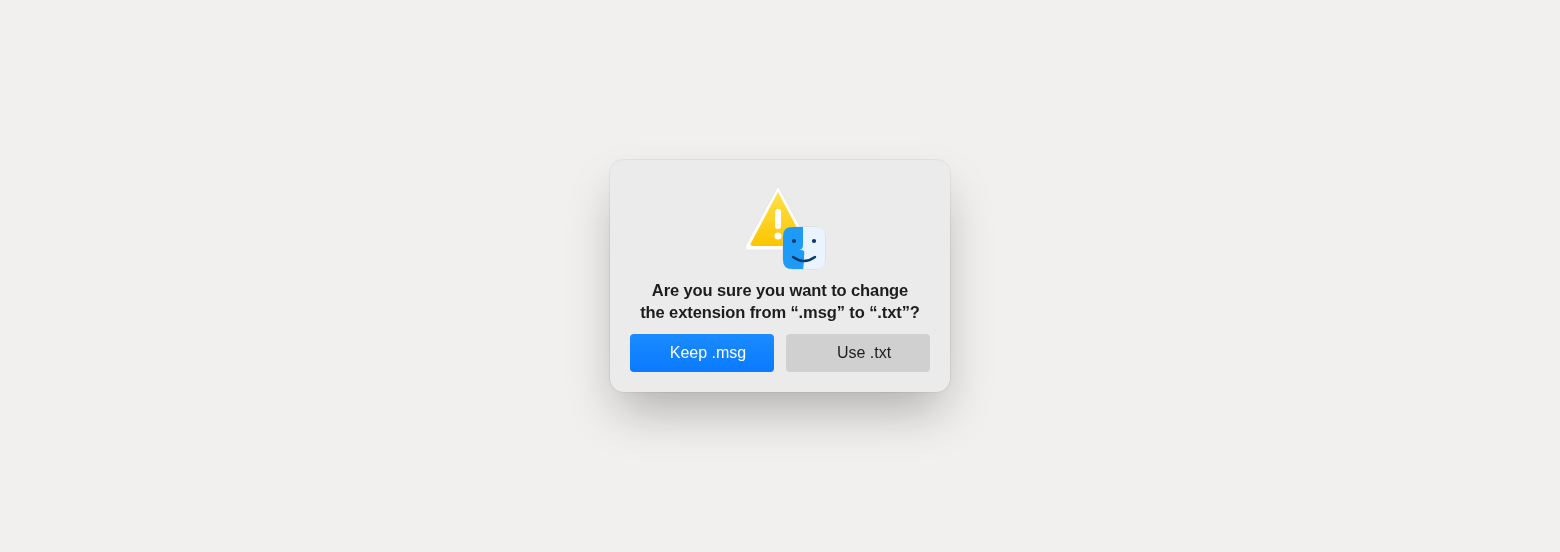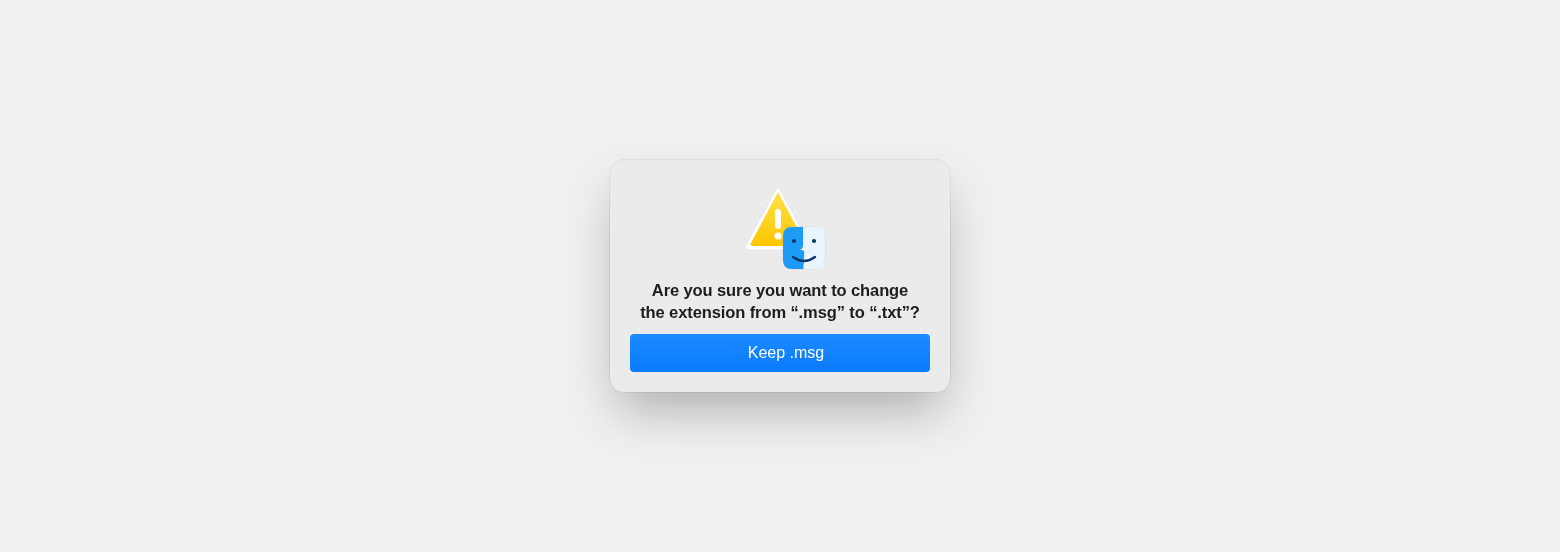--- a/index.html
+++ b/index.html
@@ -108,14 +108,15 @@
       <path d="M1 10 Q1 1 10 1 L21 1 L21 20 Q21 24 17 24 L20 24 Q23 24 22.5 28 L21.5 43 L10 43 Q1 43 1 34 Z" fill="#1e9bf6"></path>
       <path d="M21 1 L34 1 Q43 1 43 10 L43 34 Q43 43 34 43 L21.5 43 L22.5 28 Q23 24 20 24 L17 24 Q21 24 21 20 Z" fill="#e9f4ff"></path>
       <circle cx="12" cy="15" r="2.1" fill="#0a3a66"></circle>
       <circle cx="32" cy="15" r="2.1" fill="#0a3a66"></circle>
       <path d="M11 31 Q22 39 33 31" stroke="#0a3a66" stroke-width="2.4" fill="none" stroke-linecap="round"></path>
     </svg>
   </div>
   <div class="dialog-title">Are you sure you want to change the extension from “.msg” to “.txt”?</div>
   <div class="button-row">
     <button class="btn btn-primary">Keep .msg</button>
+    <button class="btn btn-secondary">Use .txt</button>
   </div>
 </div>
 
 </body></html>

